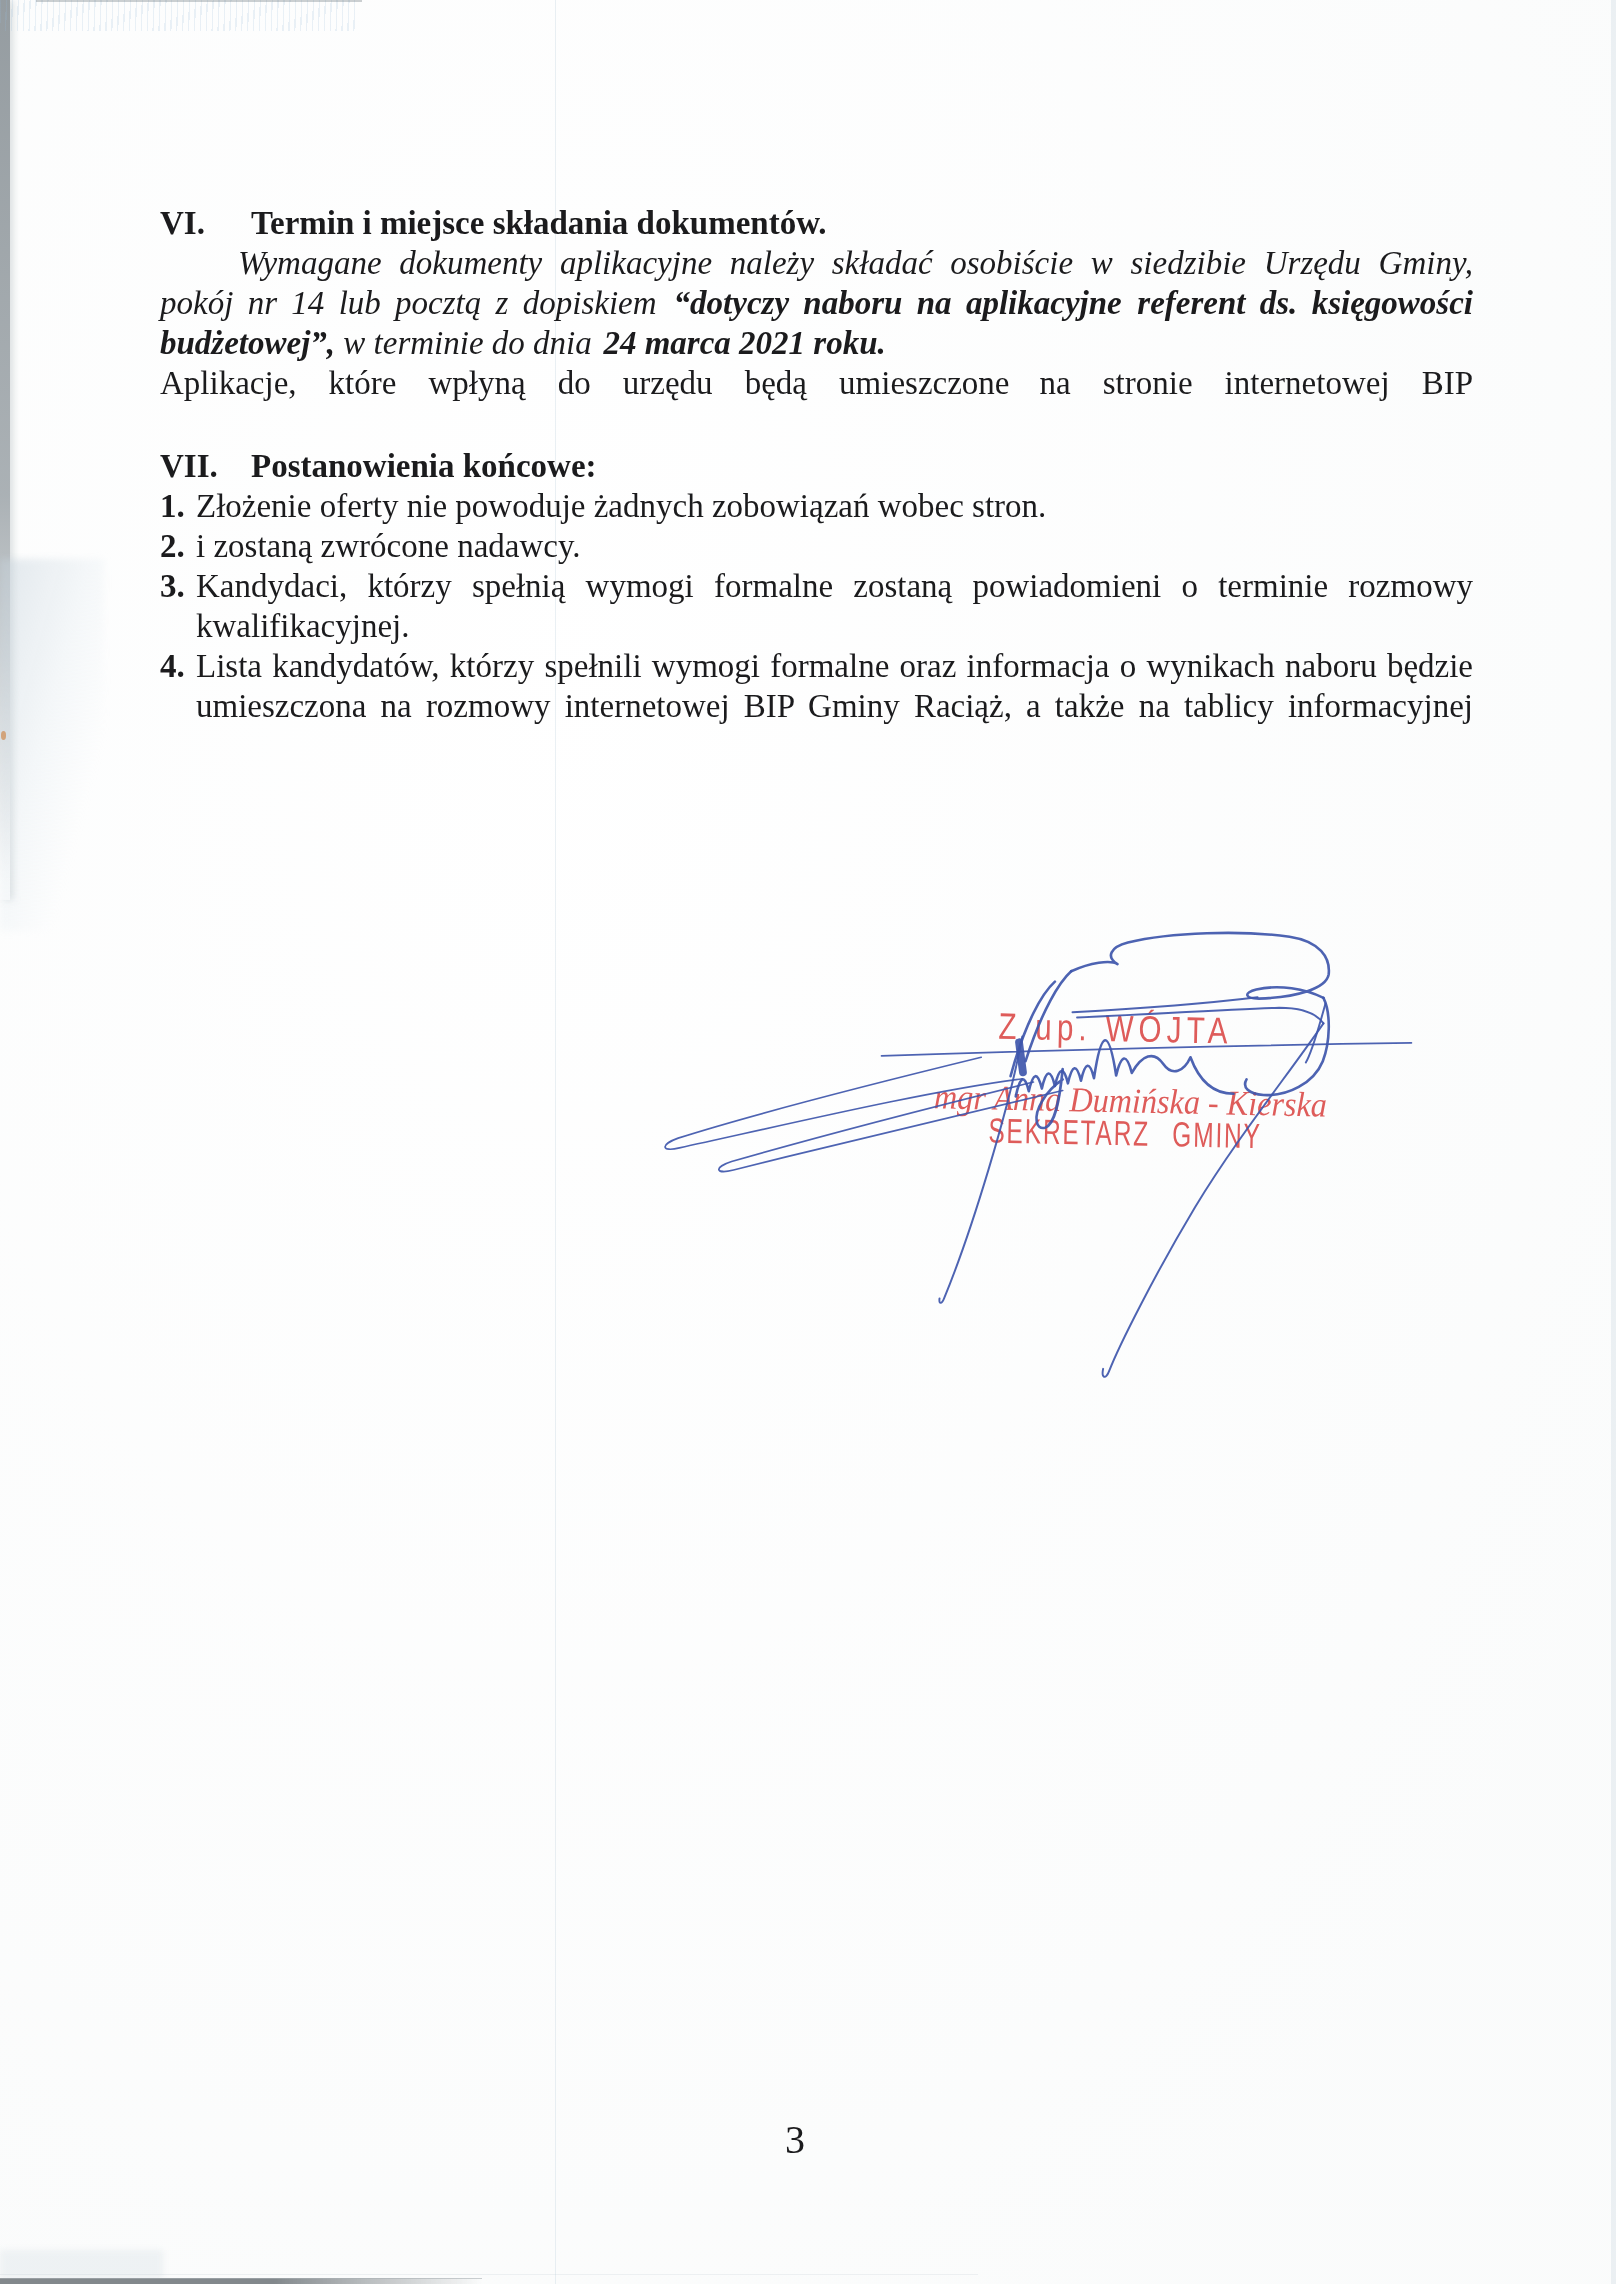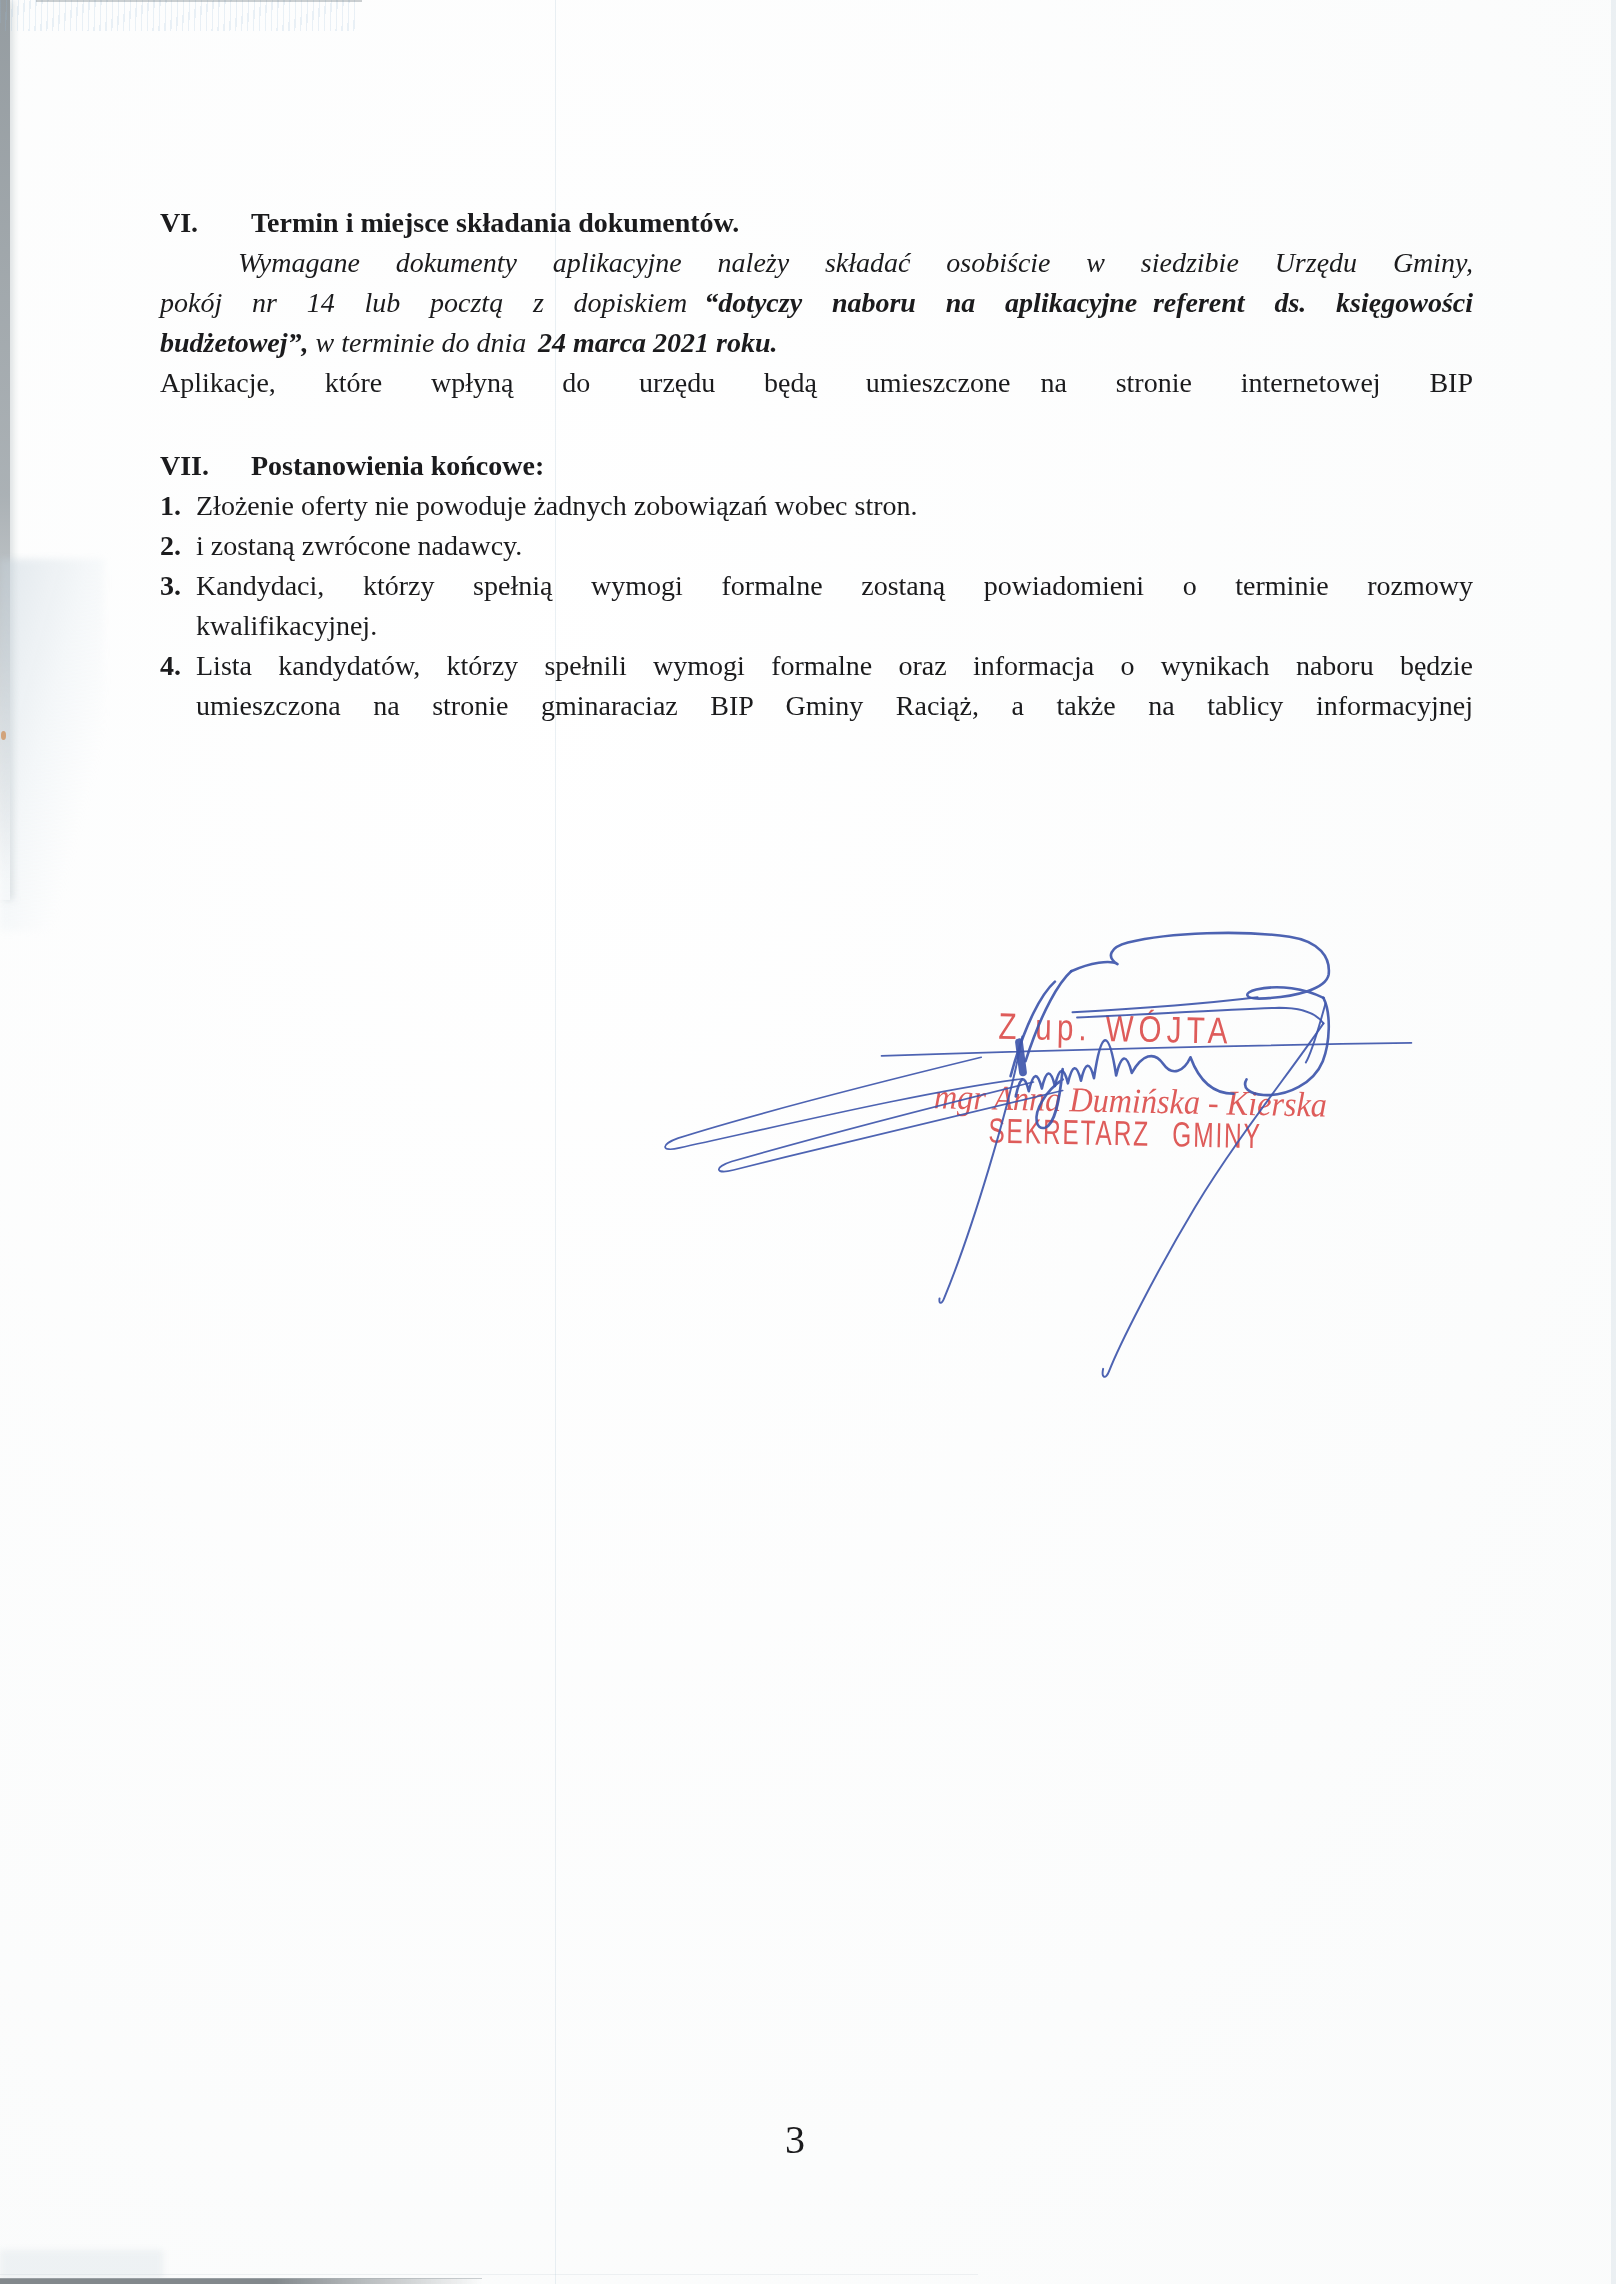--- a/index.html
+++ b/index.html
@@ -28,21 +28,21 @@
   .art-bottom-strip{left:0;top:2278px;width:482px;height:5.9px;
     background:linear-gradient(to right,#82888c 0,#82888c 274px, rgba(130,136,140,.55) 365px, rgba(130,136,140,0) 100%);
     border-top:1.3px solid rgba(170,176,180,.6);}
   .art-bottom-tint{left:0;top:2250px;width:163px;height:29px;background:rgba(203,215,223,.28);filter:blur(3.3px);}
   .art-bottom-line{left:0;top:2274px;width:978px;height:1.3px;background:rgba(175,190,200,.18);}
   .art-orange-dot{left:1.3px;top:731px;width:5.2px;height:8.5px;background:#cf8a50;opacity:.7;border-radius:50%;}
   .art-right-tint{right:0;top:0;width:6.5px;height:100%;background:rgba(212,222,229,.4);}
   
   .textcol{
     position:absolute;left:160px;top:203px;width:1313px;
-    font-size:28px;line-height:40px;
+    font-size:33px;line-height:40px;
   }
   .hline{font-weight:bold;}
   .hnum{display:inline-block;}
   .hnum-vi{width:91px;}
   .hnum-vii{width:91px;}
   .line{min-height:40px;}
   .al-justify{text-align:justify;text-align-last:justify;}
   .al-left{text-align:right;text-align-last:left;}
   .seg-i{font-style:italic;}
   .seg-bi{font-style:italic;font-weight:bold;}
@@ -135,21 +135,21 @@
       <div class="line al-left"><span class="seg-r">i zostaną zwrócone nadawcy.</span></div>
     </div>
     <div class="item">
       <span class="inum">3.</span>
       <div class="line al-justify"><span class="seg-r">Kandydaci, którzy spełnią wymogi formalne zostaną powiadomieni o terminie rozmowy</span></div>
       <div class="line al-left"><span class="seg-r">kwalifikacyjnej.</span></div>
     </div>
     <div class="item">
       <span class="inum">4.</span>
       <div class="line al-justify"><span class="seg-r">Lista kandydatów, którzy spełnili wymogi formalne oraz informacja o wynikach naboru będzie</span></div>
-      <div class="line al-justify"><span class="seg-r">umieszczona na stronie gminaraciaz BIP Gminy Raciąż, a także na tablicy informacyjnej</span></div>
+      <div class="line al-justify"><span class="seg-r">umieszczona na rozmowy internetowej BIP Gminy Raciąż, a także na tablicy informacyjnej</span></div>
     </div>
   </div>
 
   <div class="stamp">
     <div class="stamp-l1">Z up. WÓJTA</div>
     <div class="stamp-l2">mgr Anna Dumińska - Kierska</div>
     <div class="stamp-l3">SEKRETARZ GMINY</div>
   </div>
 
   <svg class="signature" viewBox="0 0 2480 3504" xmlns="http://www.w3.org/2000/svg">

